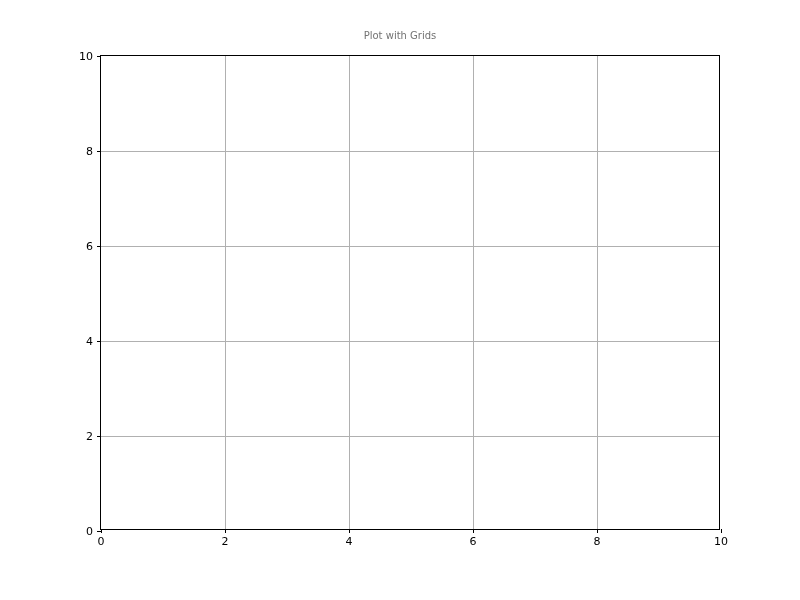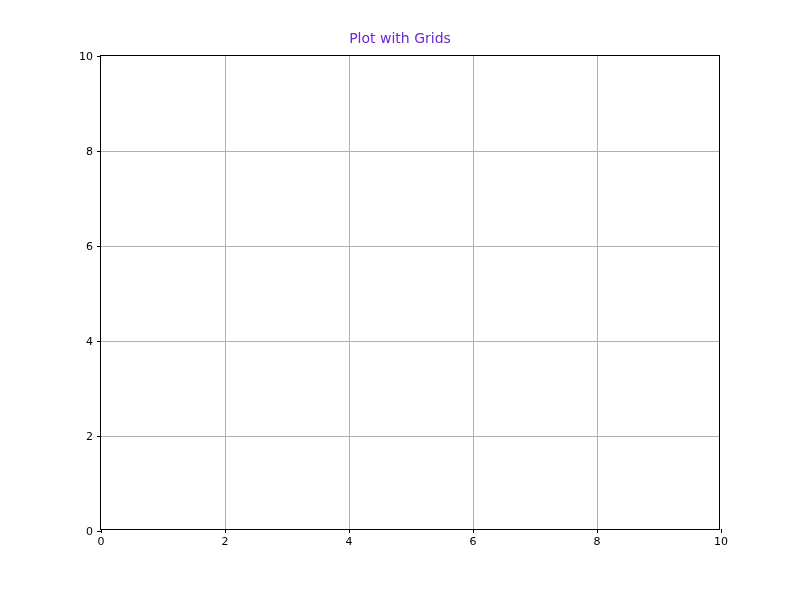--- a/index.html
+++ b/index.html
@@ -15,22 +15,22 @@
     position: relative;
     width: 800px;
     height: 600px;
   }
   .title {
     position: absolute;
     left: 0;
     width: 800px;
     top: 30px;
     text-align: center;
-    font-size: 14px;
-    color: #6d28d9;
+    font-size: 10px;
+    color: #737373;
   }
   .axes {
     position: absolute;
     left: 100px;
     top: 55px;
     width: 620px;
     height: 475px;
     border: 1px solid #000;
     box-sizing: border-box;
   }

